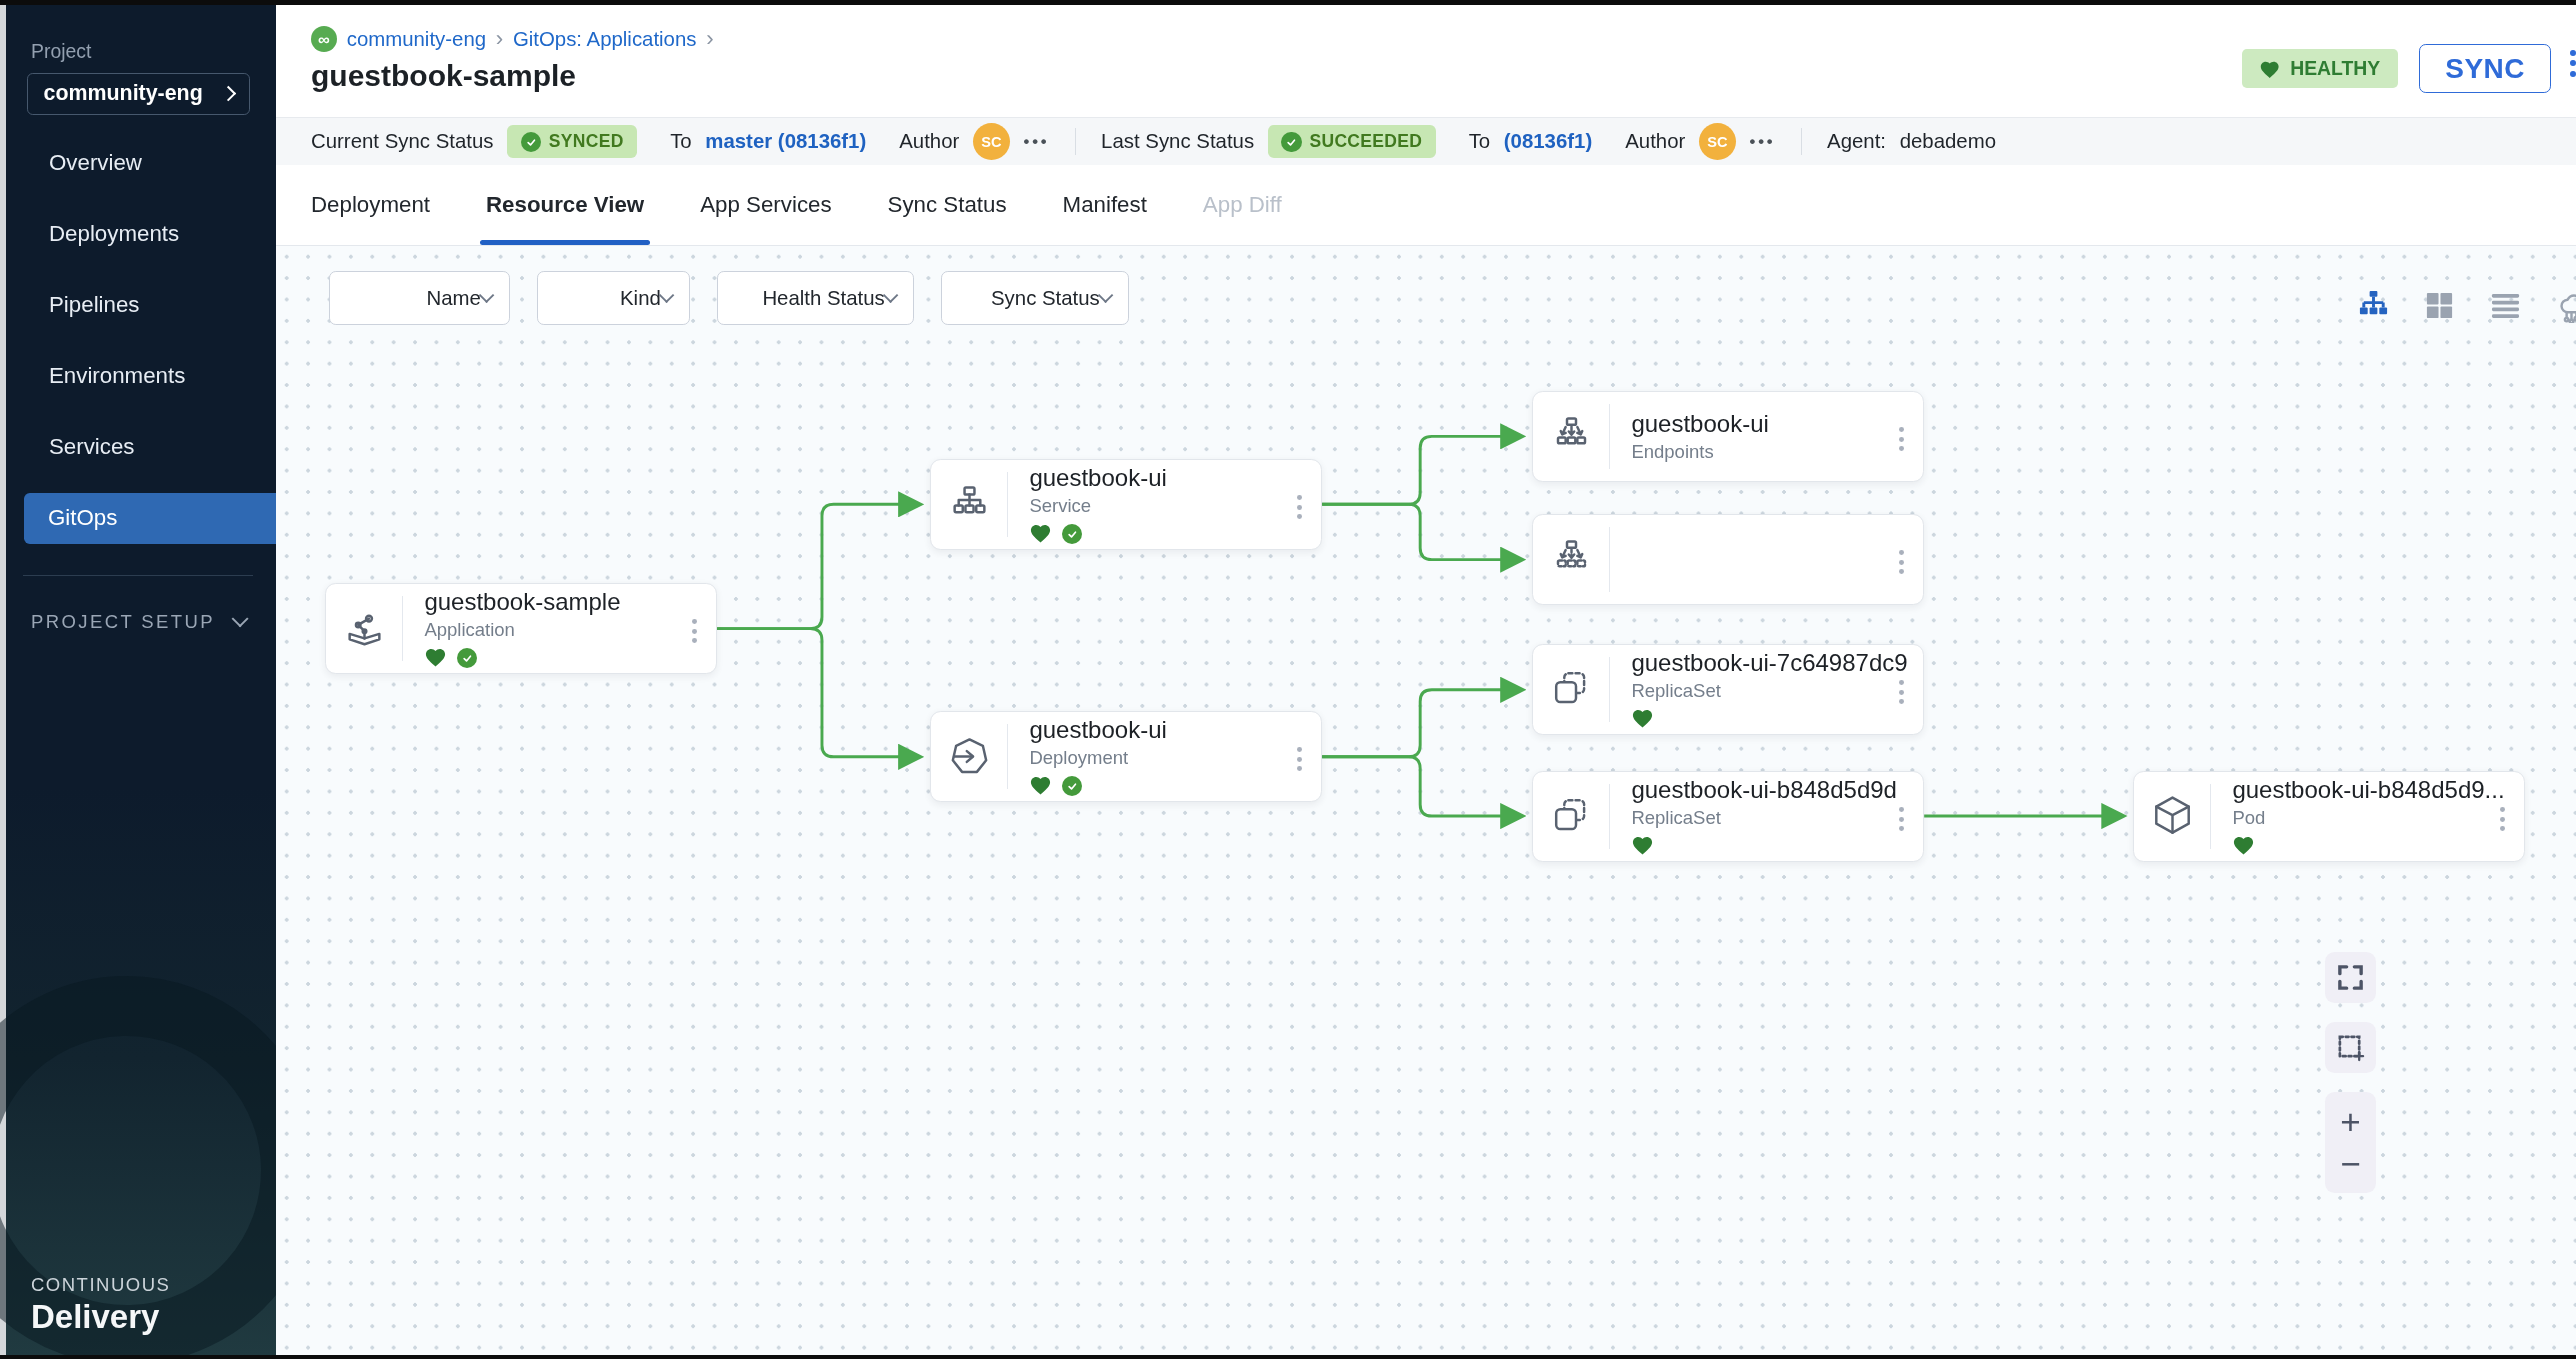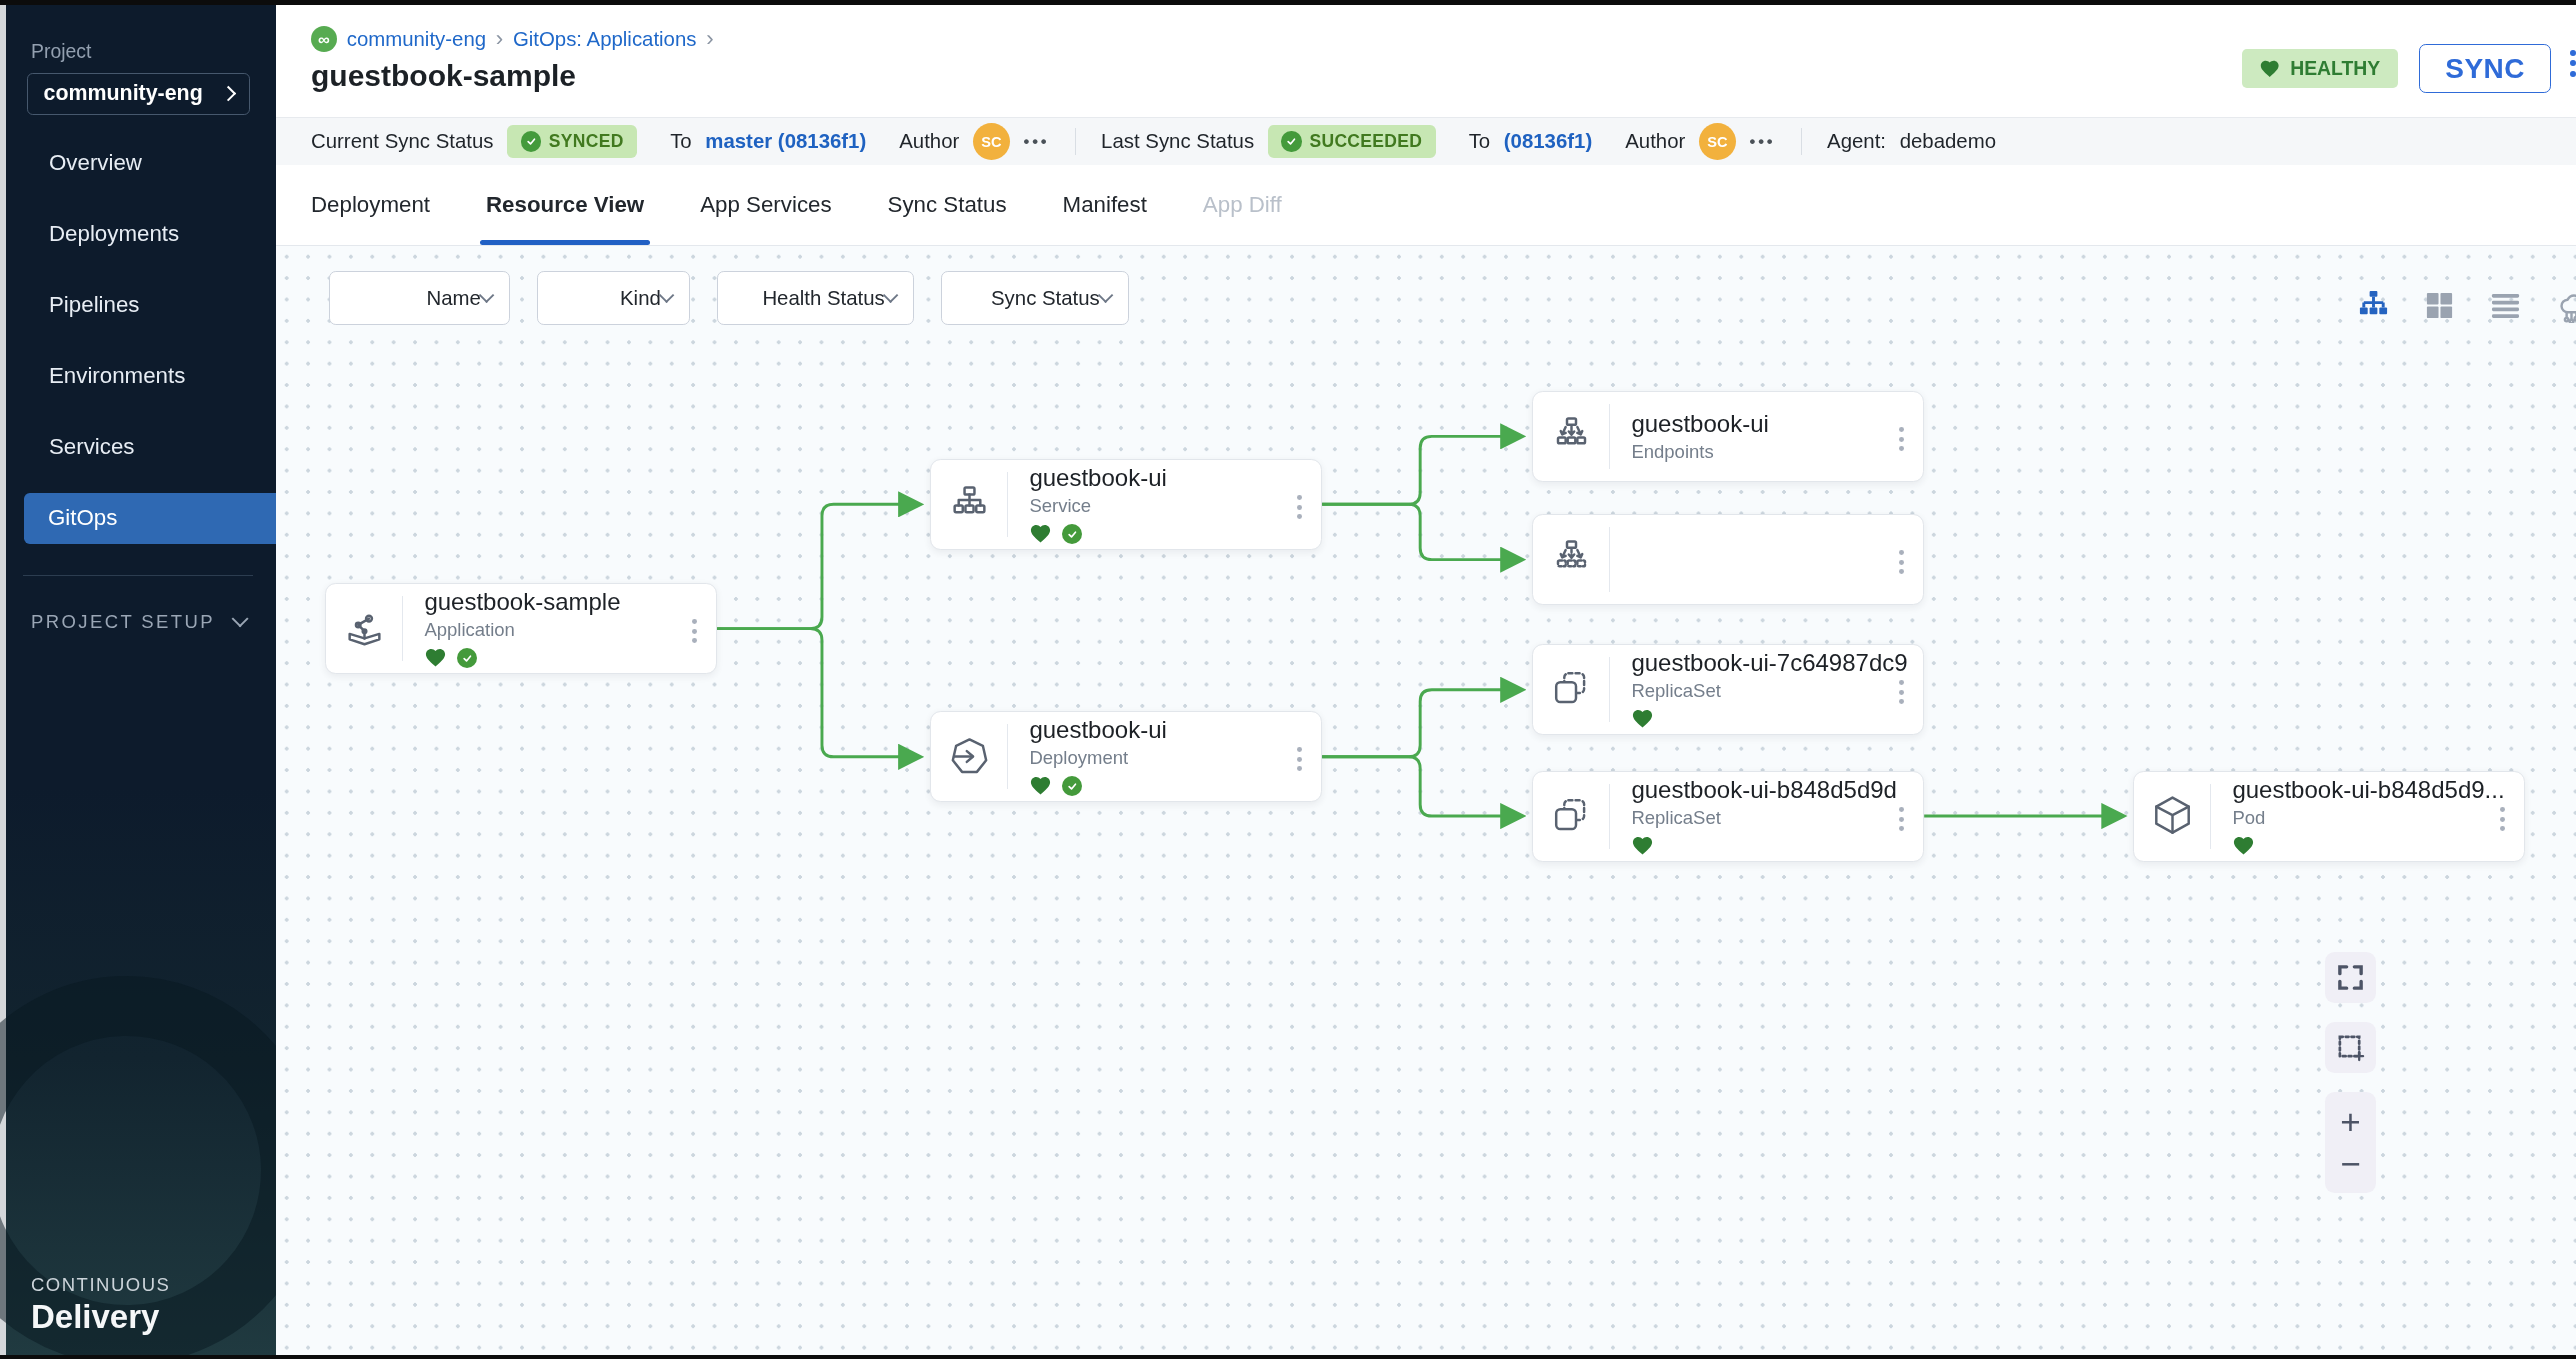--- a/index.html
+++ b/index.html
@@ -34,35 +34,35 @@
   .brand .b2{font-size:33px;font-weight:700;color:#f5f7f8;margin-top:1.9px}
 
   
   .header{position:absolute;left:276px;top:4.9px;height:112px;right:0;background:#fff;overflow:hidden}
   .breadcrumb{position:absolute;left:35px;top:21.4px;display:flex;align-items:center;gap:9.7px;font-size:20.4px}
   .bc-logo{width:26px;height:26px;border-radius:50%;background:#57ab51;color:#fff;display:flex;align-items:center;justify-content:center;font-size:16.5px;font-weight:700}
   .bc-link{color:#1f68c9;cursor:pointer}
   .bc-sep{color:#8b95a3;font-size:22.3px}
   .page-title{position:absolute;left:35px;top:54px;font-size:30px;font-weight:700;color:#1c2126}
   .header-actions{position:absolute;right:25px;top:39px;display:flex;align-items:center;gap:21.4px}
-  .badge-healthy{display:flex;align-items:center;gap:9.7px;background:#cdeac0;color:#2f7d33;font-weight:700;
+  .badge-healthy{display:flex;align-items:flex-end;gap:9.7px;background:#cdeac0;color:#2f7d33;font-weight:700;
     font-size:19.4px;padding:7.8px 17.5px;border-radius:4.9px}
   .hearticon{width:21.4px;height:21.4px;fill:#2e7d32}
   .btn-sync{border:1.9px solid #2f6bd8;color:#2f6bd8;background:#fff;font-weight:700;font-size:28px;
     padding:7.8px 25px;border-radius:6.8px;letter-spacing:0.5px;cursor:pointer}
   .kebab{display:flex;flex-direction:column;gap:4.9px;cursor:pointer;padding:3.9px}
   .kebab i{width:4.9px;height:4.9px;border-radius:50%;background:#a9b0bc;display:block}
   .kebab.blue i{background:#2f6bd8;width:5.8px;height:5.8px}
   .header .kebab.blue{position:absolute;right:-3.9px;top:41px}
 
   
   .statusbar{position:absolute;left:276px;top:117px;height:49px;right:0;background:#f5f7f9;
     border-top:1px solid #e7eaee;border-bottom:1px solid #e7eaee;display:flex;align-items:center;
     padding-left:35px;font-size:20.4px;color:#1f242a;gap:13.6px;overflow:hidden}
-  .sb-badge{display:flex;align-items:center;gap:7.8px;background:#c7e7b3;color:#41791f;font-weight:700;
+  .sb-badge{display:flex;align-items:flex-end;gap:7.8px;background:#c7e7b3;color:#41791f;font-weight:700;
     font-size:17.5px;padding:5.8px 13.6px;border-radius:5.8px;letter-spacing:0.3px}
   .chk{width:20.4px;height:20.4px;border-radius:50%;background:#449a3b;display:flex;align-items:center;justify-content:center;flex:none}
   .chk svg{width:12.6px;height:12.6px;stroke:#fff;stroke-width:3.2;fill:none;stroke-linecap:round;stroke-linejoin:round}
   .sb-target{color:#1f62c1;font-weight:700}
   .avatar{width:37px;height:37px;border-radius:50%;background:#f2b13d;color:#fff;font-weight:700;font-size:14.6px;
     display:flex;align-items:center;justify-content:center;flex:none}
   .sb-dots{color:#4a5158;font-size:16.5px;letter-spacing:2.9px;font-weight:700;cursor:pointer}
   .sb-div{width:1px;height:27px;background:#d9dee4;margin:0 11.7px}
   .sb-gap{width:5.8px}
 

